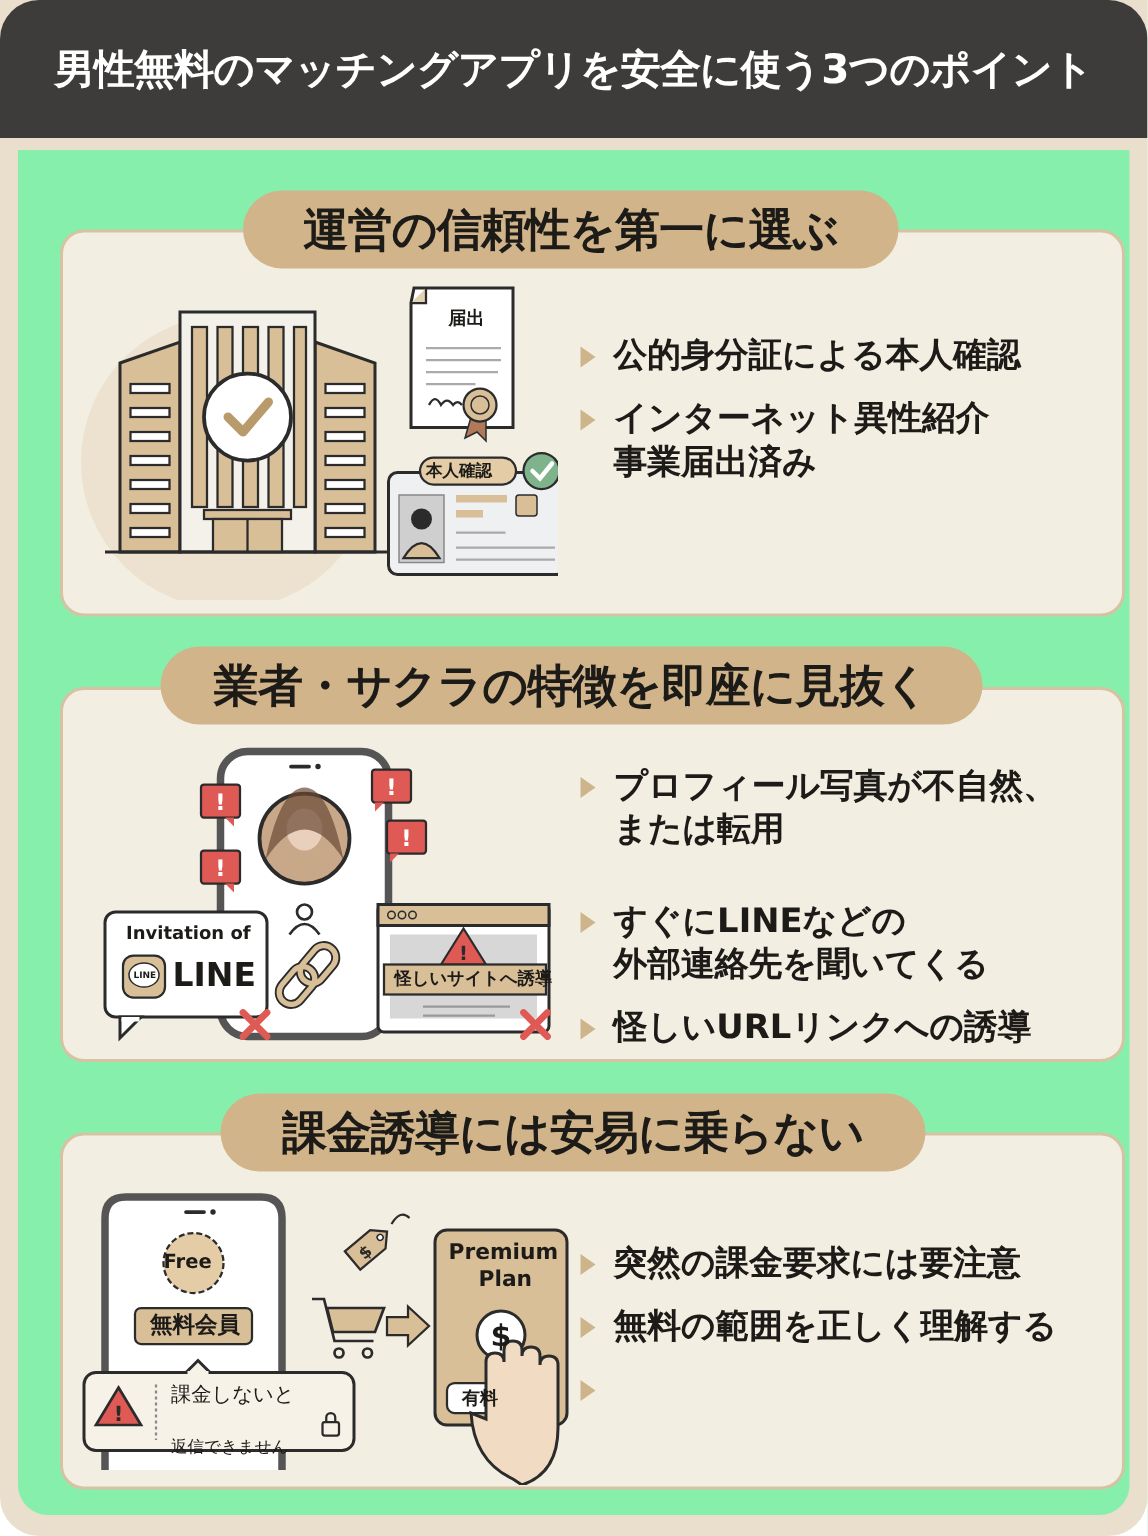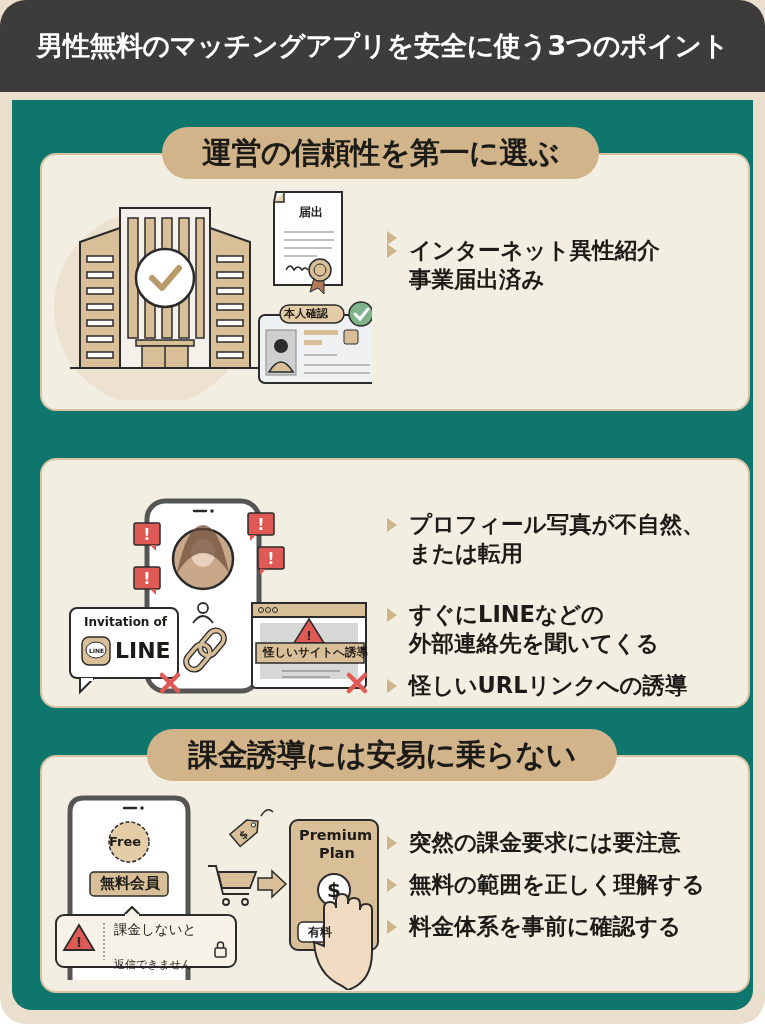--- a/index.html
+++ b/index.html
@@ -1,21 +1,21 @@
 <!DOCTYPE html>
 <html><head>
 <meta charset="utf-8">
 <style>
   *{box-sizing:border-box;margin:0;padding:0;}
   html,body{width:765px;height:1024px;overflow:hidden;background:#ffffff;}
   body{font-family:"DejaVu Sans","Liberation Sans",sans-serif;}
   .frame{position:absolute;left:0;top:0;width:765px;height:1024px;background:#e9dfcc;border-radius:0 0 26px 26px;overflow:hidden;}
   .header{position:absolute;left:0;top:0;width:765px;height:92px;background:#3d3c3a;border-radius:26px 26px 0 0;display:flex;align-items:center;justify-content:center;}
   .header h1{color:#ffffff;font-size:27px;font-weight:bold;letter-spacing:-0.5px;white-space:nowrap;}
-  .inner{position:absolute;left:12px;top:100px;width:741px;height:910px;background:#0f766e;border-radius:0 0 20px 20px;}
+  .inner{position:absolute;left:12px;top:100px;width:741px;height:910px;background:#86efac;border-radius:0 0 20px 20px;}
   .card{position:absolute;left:28px;width:710px;border:2.5px solid #d5c3a3;border-radius:16px;background:#f3eee2;}
   .pill{position:absolute;height:52px;background:#d1b48a;border-radius:26px;display:flex;align-items:center;justify-content:center;padding:0 26px;}
   .pill span{font-size:30px;font-weight:bold;color:#1d1b18;white-space:nowrap;letter-spacing:-0.5px;}
   .bullets{position:absolute;list-style:none;}
   .bullets li{position:relative;padding-left:24px;font-size:22.5px;font-weight:bold;color:#1d1b18;line-height:29px;margin-bottom:13px;white-space:nowrap;}
   .bullets li .tri{position:absolute;left:2px;top:8px;width:0;height:0;border-top:7px solid transparent;border-bottom:7px solid transparent;border-left:10px solid #cdb48b;}
   .illus{position:absolute;}
   .tag{position:absolute;font-weight:bold;color:#1d1b18;white-space:nowrap;}
 </style>
 </head>
@@ -100,26 +100,29 @@
         <line x1="252" y1="183" x2="318" y2="183" stroke="#aaa" stroke-width="1.5"></line>
         <rect x="228" y="115" width="64" height="18" rx="9" fill="#e3cca6" stroke="#2b2b2b" stroke-width="1.5"></rect>
         <circle cx="309" cy="124" r="12" fill="#7fb38b" stroke="#2b2b2b" stroke-width="1.5"></circle>
         <polyline points="303,124 308,129 316,119" fill="none" stroke="#fff" stroke-width="3" stroke-linecap="round"></polyline>
       </svg>
       <span class="tag" style="left:247px;top:14px;font-size:12px;">届出</span>
       <span class="tag" style="left:232px;top:208px;margin-top:-92px;font-size:11px;">本人確認</span>
     </div>
 
     <ul class="bullets" style="left:373px;top:123px;">
-      <li><span class="tri"></span></li>
+      <li><span class="tri"></span><span>公的身分証による本人確認</span></li>
       <li style="white-space:pre-line;"><span class="tri"></span><span>インターネット異性紹介
 事業届出済み</span></li>
     </ul>
 
     <div class="card" style="top:358px;height:250px;"></div>
+    <div class="pill" style="left:95px;top:331px;width:548px;">
+      <span>業者・サクラの特徴を即座に見抜く</span>
+    </div>
 
     <div class="illus" style="left:50px;top:395px;width:320px;height:205px;">
       <svg width="320" height="205" viewBox="0 0 320 205">
 
         <rect x="85" y="6" width="112" height="190" rx="18" fill="#fff" stroke="#555" stroke-width="5"></rect>
         <line x1="132" y1="16" x2="144" y2="16" stroke="#2b2b2b" stroke-width="2.5" stroke-linecap="round"></line>
         <circle cx="150" cy="16" r="1.8" fill="#2b2b2b"></circle>
 
         <circle cx="141" cy="64" r="30" fill="#c9a88a" stroke="#2b2b2b" stroke-width="2.5"></circle>
         <ellipse cx="141" cy="58" rx="12" ry="14" fill="#e9d0bd"></ellipse>
@@ -245,17 +248,17 @@
       <span class="tag" style="left:72px;top:151px;font-size:11px;font-weight:normal;margin-top:16px;">返信できません</span>
       <span class="tag" style="left:257px;top:37px;font-size:14.5px;">Premium</span>
       <span class="tag" style="left:277px;top:55px;font-size:14.5px;">Plan</span>
       <span class="tag" style="left:285px;top:88px;font-size:20px;">$</span>
       <span class="tag" style="left:266px;top:134px;font-size:12px;">有料</span>
     </div>
 
     <ul class="bullets" style="left:373px;top:728px;">
       <li><span class="tri"></span><span>突然の課金要求には要注意</span></li>
       <li><span class="tri"></span><span>無料の範囲を正しく理解する</span></li>
-      <li><span class="tri"></span><span>料金体系を事前に確認する</span></li>
+      <li><span class="tri"></span></li>
     </ul>
 
   </div>
 </div>
 
 </body></html>

